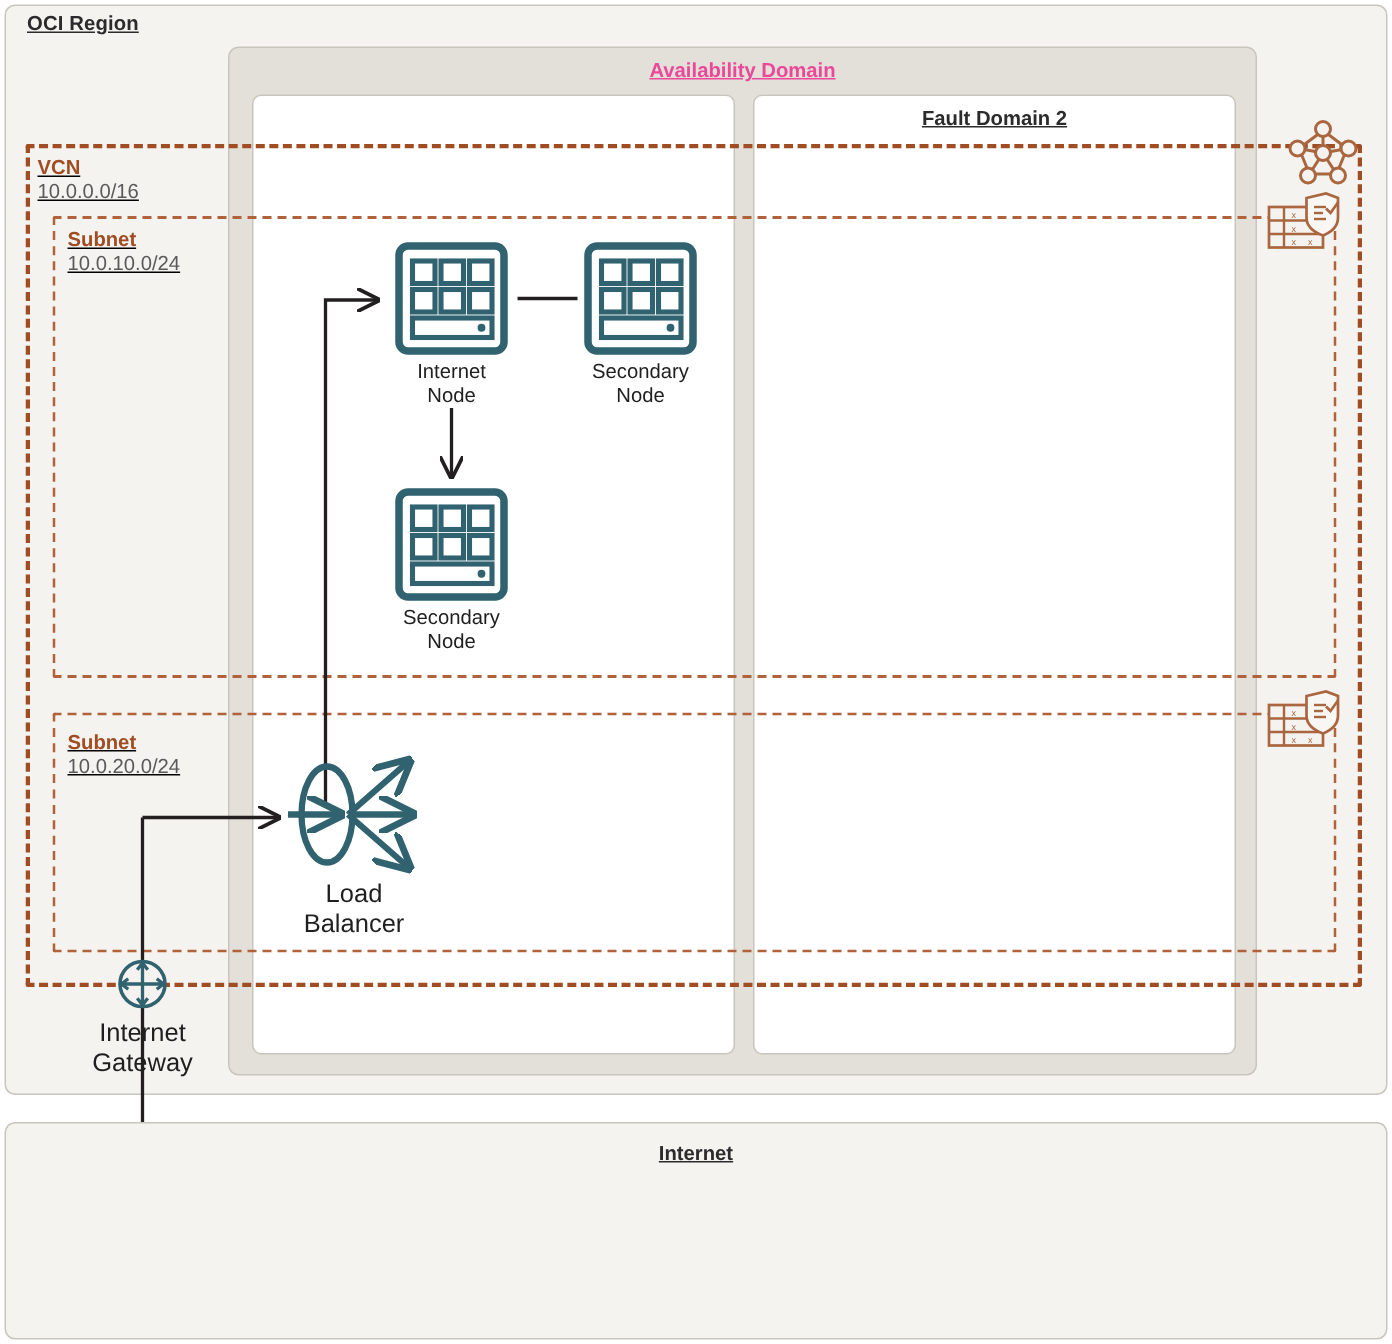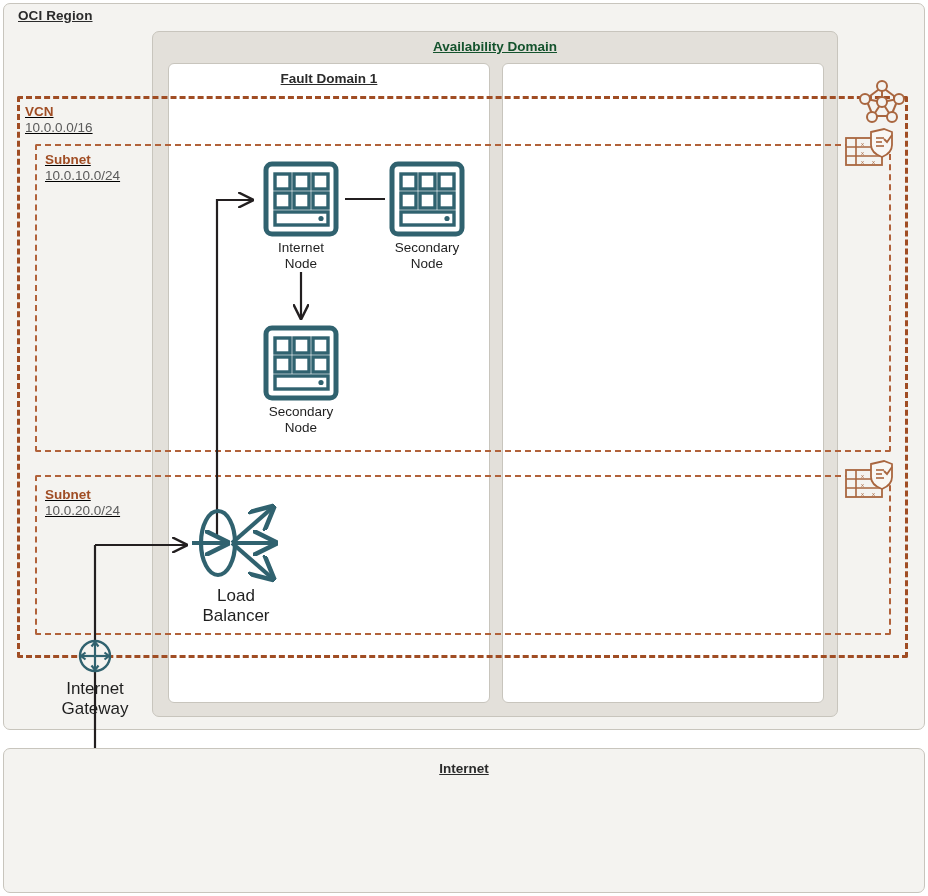--- a/index.html
+++ b/index.html
@@ -10,21 +10,21 @@
   .abs{position:absolute;box-sizing:border-box;text-decoration:underline;}
 
   
   .region-panel{left:3px;top:3px;width:922px;height:727px;background:#f4f3f0;
       border:1px solid #c8c5bd;border-radius:7px;}
   .region-title{left:18px;top:8px;font-size:13.5px;font-weight:bold;color:#2b2b2b;letter-spacing:.1px;}
 
   
   .ad-panel{left:152px;top:31px;width:686px;height:686px;background:#e3e0da;
       border:1px solid #c8c5bd;border-radius:7px;}
-  .ad-title{left:152px;top:39px;width:686px;text-align:center;font-size:13.5px;font-weight:bold;color:#14532d;}
+  .ad-title{left:152px;top:39px;width:686px;text-align:center;font-size:13.5px;font-weight:bold;color:#ec4899;}
 
   
   .fd-panel{top:63px;height:640px;background:#ffffff;border:1px solid #c8c5bd;border-radius:6px;}
   .fd1{left:168px;width:322px;}
   .fd2{left:502px;width:322px;}
   .fd-title{top:71px;text-align:center;font-size:13.5px;font-weight:bold;color:#2b2b2b;}
   .fd1t{left:168px;width:322px;}
   .fd2t{left:502px;width:322px;}
 
   
@@ -62,21 +62,21 @@
 <div id="canvas">
 
   <div class="abs region-panel"></div>
   <div class="abs region-title">OCI Region</div>
 
   <div class="abs ad-panel"></div>
   <div class="abs ad-title">Availability Domain</div>
 
   <div class="abs fd-panel fd1"></div>
   <div class="abs fd-panel fd2"></div>
-  <div class="abs fd-title fd1t">Fault Domain 1</div>
+  <div class="abs fd-title fd2t">Fault Domain 2</div>
 
   <div class="abs vcn-box"></div>
   <div class="abs subnet-box subnet1"></div>
   <div class="abs subnet-box subnet2"></div>
 
   <div class="abs vcn-lbl">
     <div class="lbl-name">VCN</div>
     <div class="lbl-cidr">10.0.0.0/16</div>
   </div>
   <div class="abs sn1-lbl">

